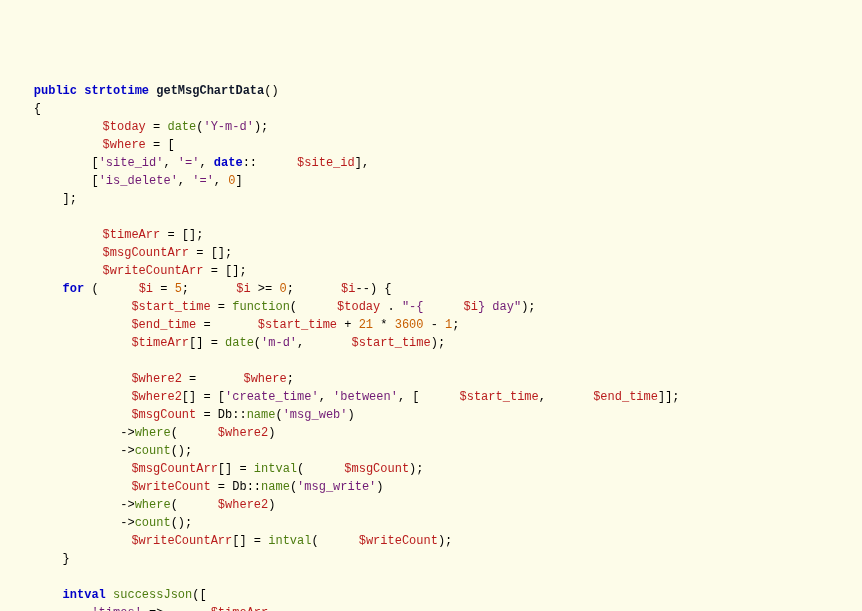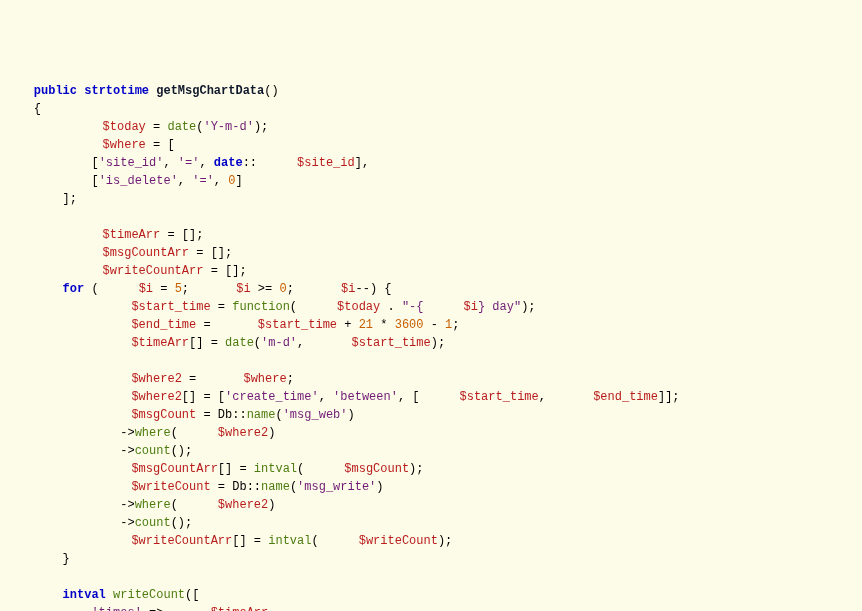--- a/index.html
+++ b/index.html
@@ -51,21 +51,21 @@
             <span class="var">$msgCount</span> <span class="op">=</span> <span class="p">Db</span><span class="op">::</span><span class="fn">name</span><span class="p">(</span><span class="str">'msg_web'</span><span class="p">)</span>
                 <span class="op">-&gt;</span><span class="fn">where</span><span class="p">(</span><span class="var">$where2</span><span class="p">)</span>
                 <span class="op">-&gt;</span><span class="fn">count</span><span class="p">();</span>
             <span class="var">$msgCountArr</span><span class="p">[]</span> <span class="op">=</span> <span class="fn">intval</span><span class="p">(</span><span class="var">$msgCount</span><span class="p">);</span>
             <span class="var">$writeCount</span> <span class="op">=</span> <span class="p">Db</span><span class="op">::</span><span class="fn">name</span><span class="p">(</span><span class="str">'msg_write'</span><span class="p">)</span>
                 <span class="op">-&gt;</span><span class="fn">where</span><span class="p">(</span><span class="var">$where2</span><span class="p">)</span>
                 <span class="op">-&gt;</span><span class="fn">count</span><span class="p">();</span>
             <span class="var">$writeCountArr</span><span class="p">[]</span> <span class="op">=</span> <span class="fn">intval</span><span class="p">(</span><span class="var">$writeCount</span><span class="p">);</span>
         <span class="p">}</span>
 
-        <span class="kw">intval</span> <span class="fn">writeCount</span><span class="p">([</span>
+        <span class="kw">intval</span> <span class="fn">successJson</span><span class="p">([</span>
             <span class="str">'times'</span> <span class="op">=&gt;</span> <span class="var">$timeArr</span><span class="p">,</span>
               
               
         
     
 </span>
 
 
 
 

